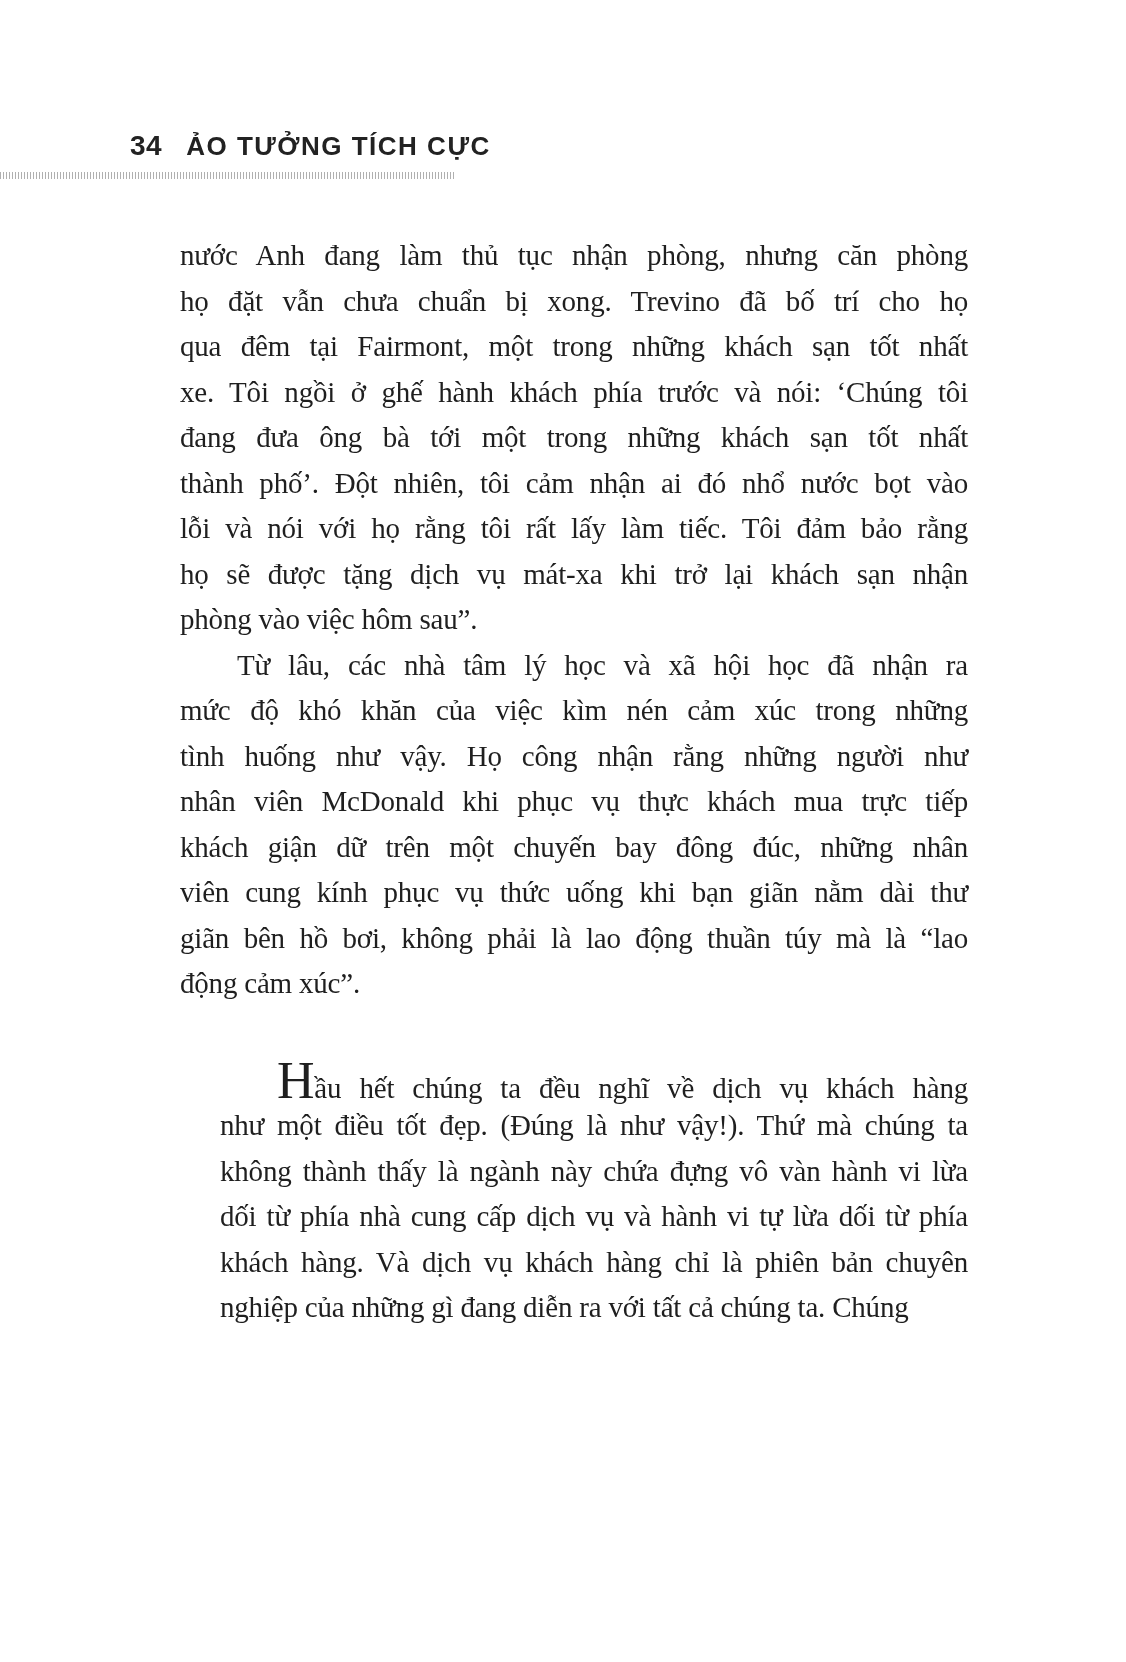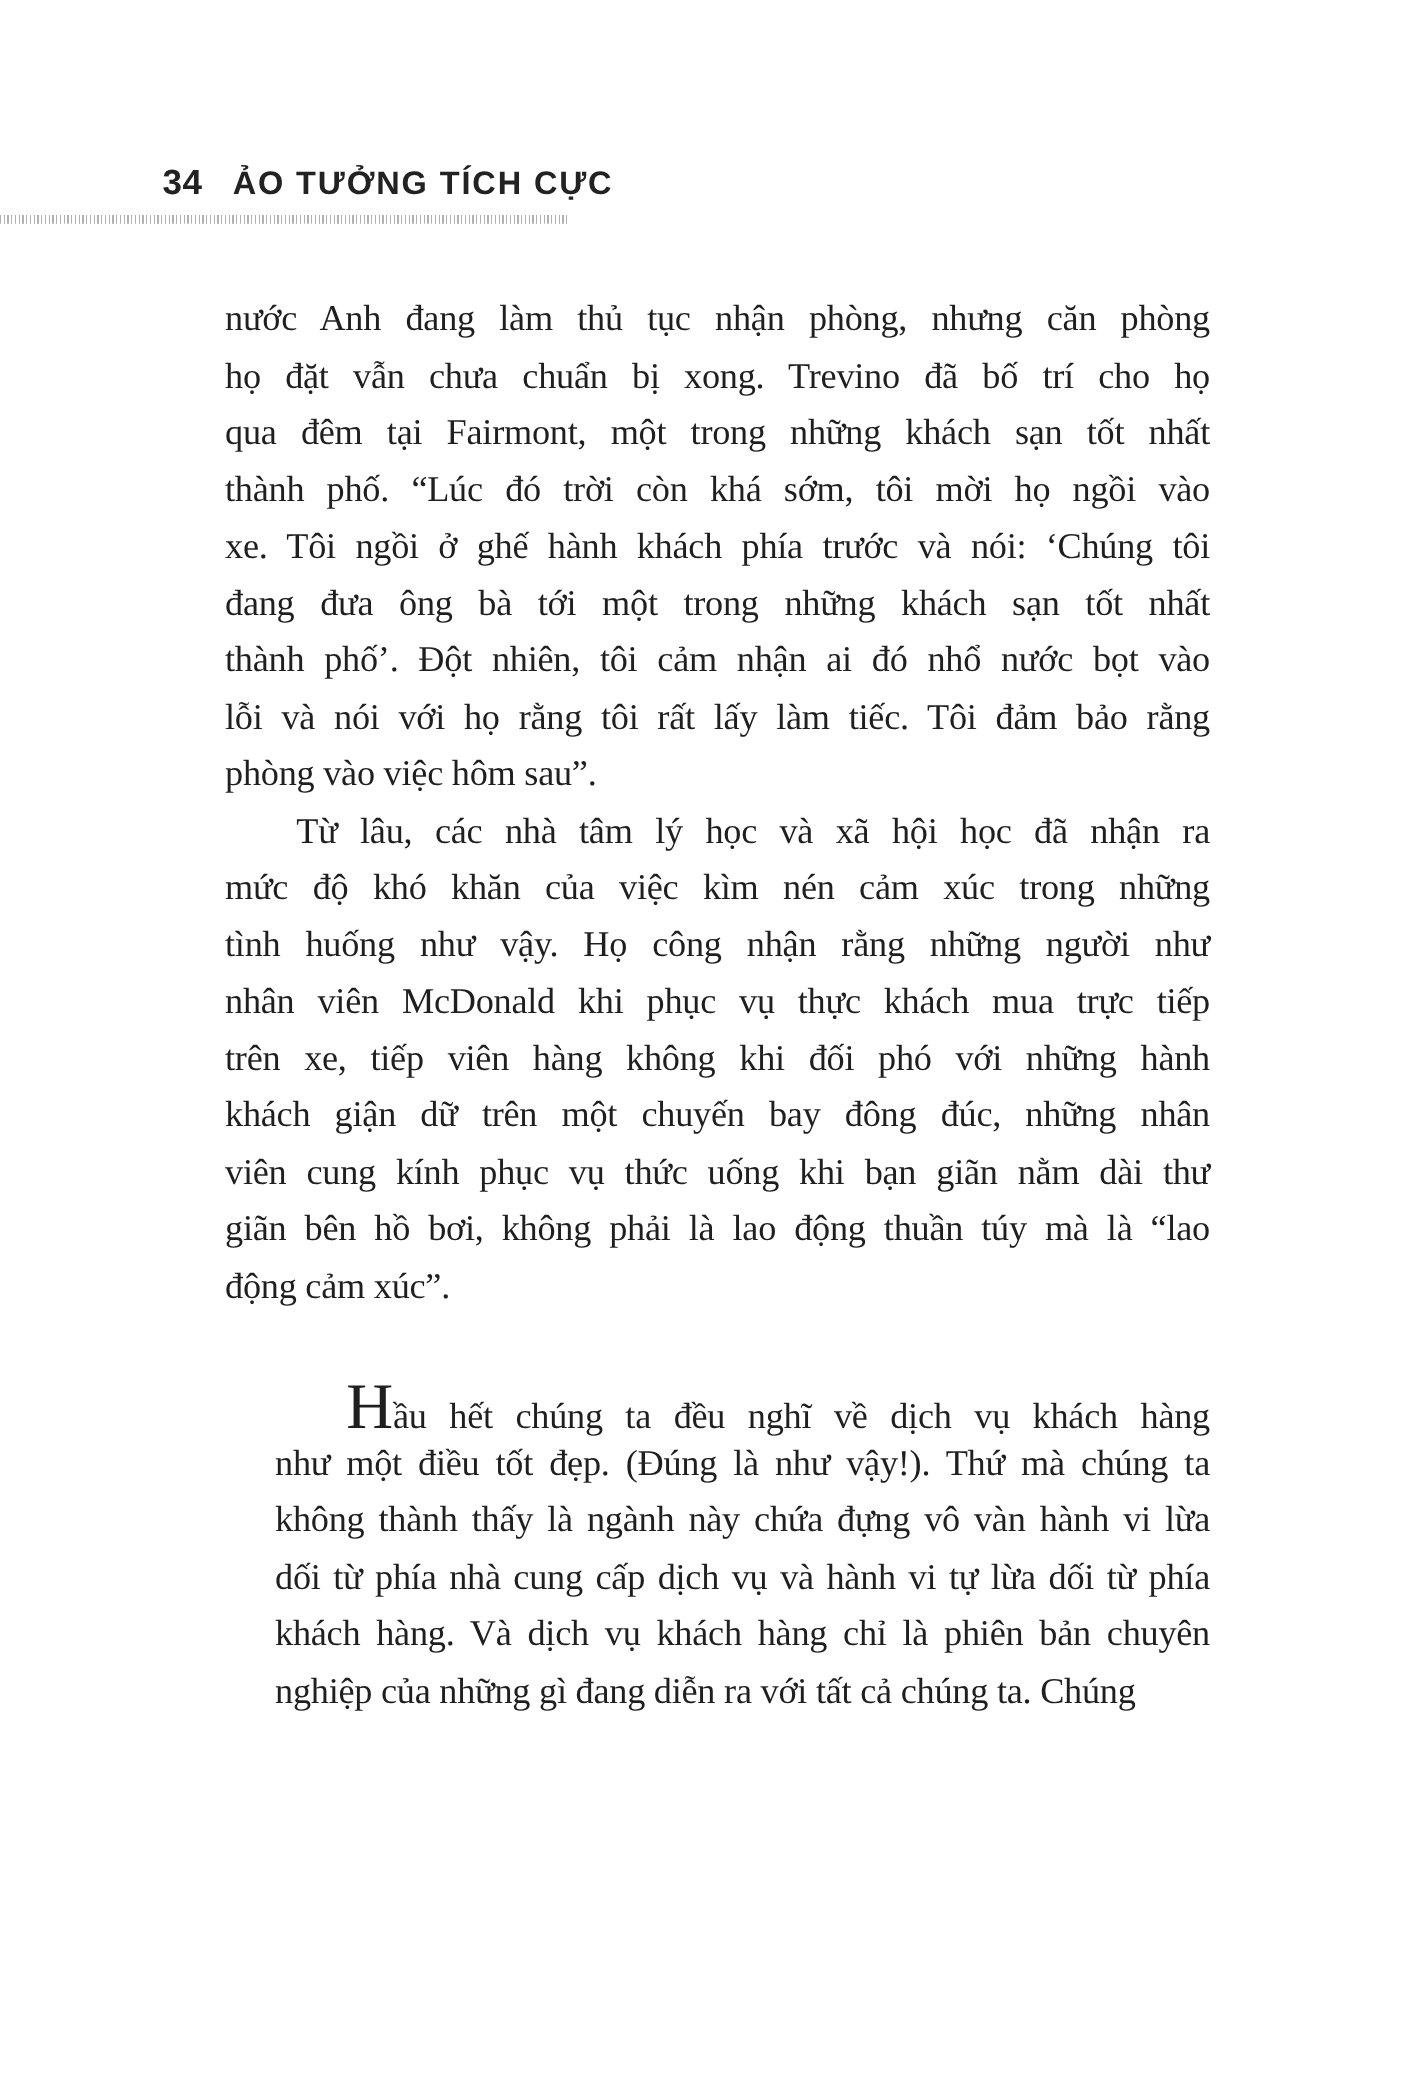--- a/index.html
+++ b/index.html
@@ -91,33 +91,32 @@
     <span class="running-title">ẢO TƯỞNG TÍCH CỰC</span>
   </div>
 
   <div class="header-rule"></div>
 
   <div class="textblock">
     <div class="para">
         <div class="line">nước Anh đang làm thủ tục nhận phòng, nhưng căn phòng</div>
         <div class="line">họ đặt vẫn chưa chuẩn bị xong. Trevino đã bố trí cho họ</div>
         <div class="line">qua đêm tại Fairmont, một trong những khách sạn tốt nhất</div>
-        <div class="line">thành phố. “Lúc đó trời còn khá sớm, tôi mời họ ngồi vào</div>
         <div class="line">xe. Tôi ngồi ở ghế hành khách phía trước và nói: ‘Chúng tôi</div>
         <div class="line">đang đưa ông bà tới một trong những khách sạn tốt nhất</div>
         <div class="line">thành phố’. Đột nhiên, tôi cảm nhận ai đó nhổ nước bọt vào</div>
         <div class="line">lỗi và nói với họ rằng tôi rất lấy làm tiếc. Tôi đảm bảo rằng</div>
+        <div class="line">họ sẽ được tặng dịch vụ mát-xa khi trở lại khách sạn nhận</div>
         <div class="line last">phòng vào việc hôm sau”.</div>
       </div>
     <div class="para">
         <div class="line first-indent">Từ lâu, các nhà tâm lý học và xã hội học đã nhận ra</div>
         <div class="line">mức độ khó khăn của việc kìm nén cảm xúc trong những</div>
         <div class="line">tình huống như vậy. Họ công nhận rằng những người như</div>
         <div class="line">nhân viên McDonald khi phục vụ thực khách mua trực tiếp</div>
-        <div class="line">trên xe, tiếp viên hàng không khi đối phó với những hành</div>
         <div class="line">khách giận dữ trên một chuyến bay đông đúc, những nhân</div>
         <div class="line">viên cung kính phục vụ thức uống khi bạn giãn nằm dài thư</div>
         <div class="line">giãn bên hồ bơi, không phải là lao động thuần túy mà là “lao</div>
         <div class="line last">động cảm xúc”.</div>
       </div>
     <div class="para section-break">
         <div class="line first-indent"><span class="dropcap">H</span>ầu hết chúng ta đều nghĩ về dịch vụ khách hàng</div>
         <div class="line">như một điều tốt đẹp. (Đúng là như vậy!). Thứ mà chúng ta</div>
         <div class="line">không thành thấy là ngành này chứa đựng vô vàn hành vi lừa</div>
         <div class="line">dối từ phía nhà cung cấp dịch vụ và hành vi tự lừa dối từ phía</div>

